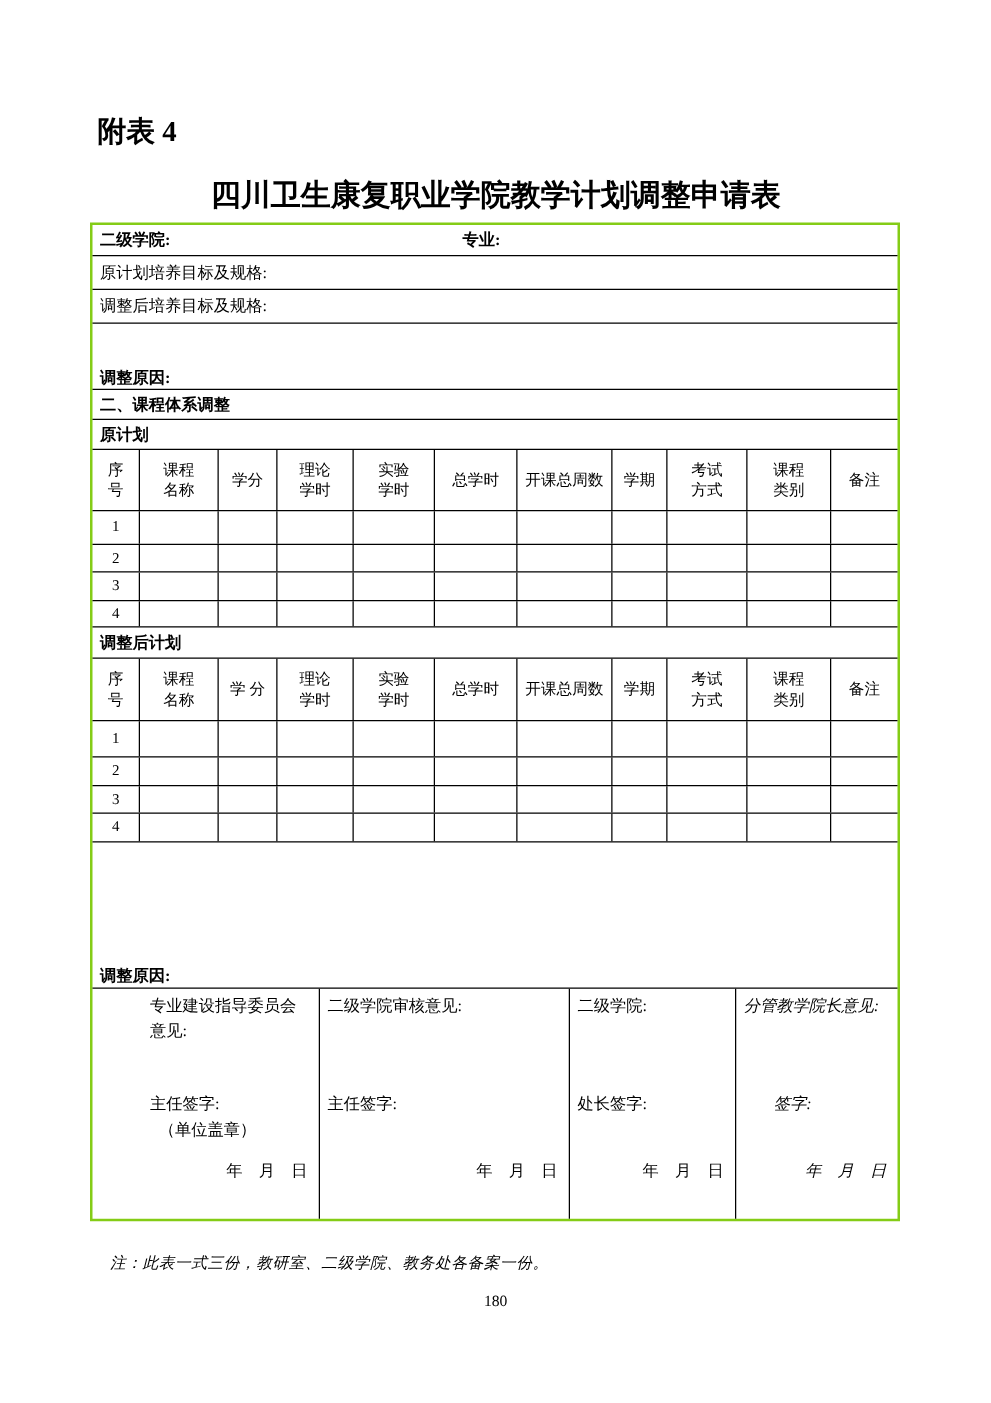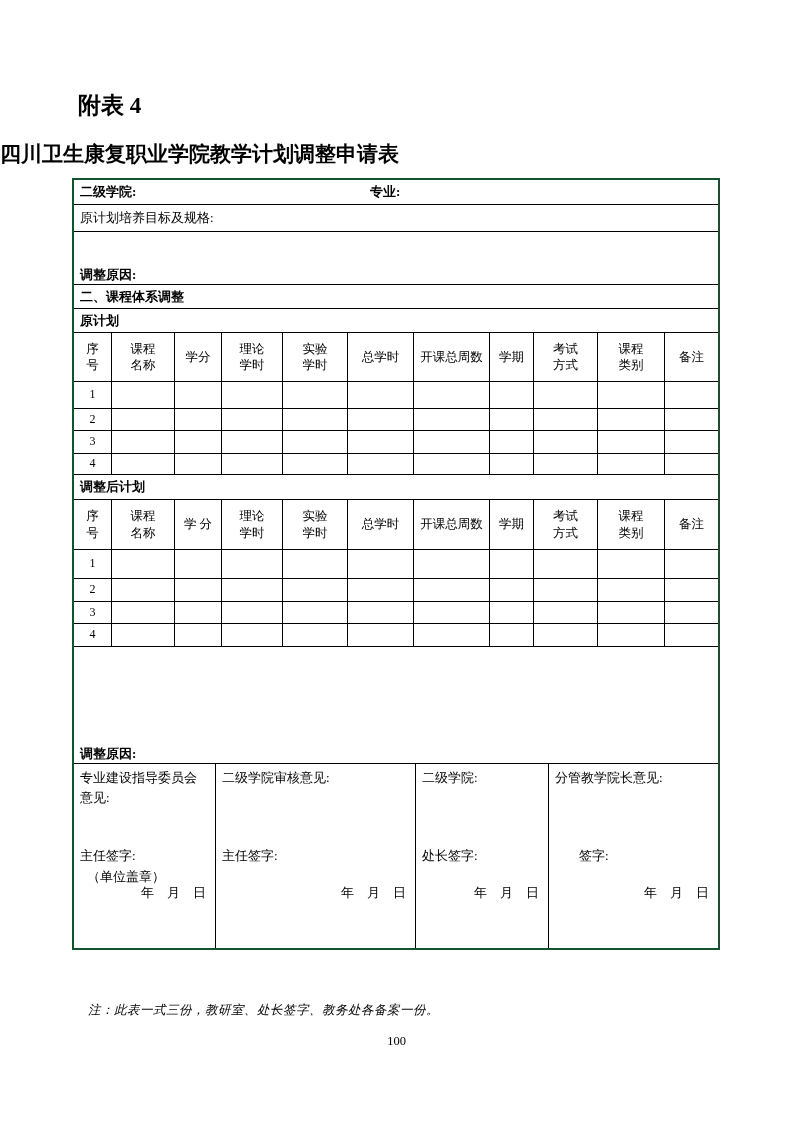--- a/index.html
+++ b/index.html
@@ -2,50 +2,50 @@
 <html><head>
 <meta charset="utf-8">
 <style>
   html, body { margin:0; padding:0; }
   body {
     width:793px; height:1122px; background:#ffffff; color:#000;
     font-family:"Liberation Serif","DejaVu Serif",serif;
     position:relative; overflow:hidden;
   }
   .annex { position:absolute; left:78px; top:90px; font-size:23px; font-weight:bold; }
-  .title { position:absolute; left:0; top:140px; width:100%; font-size:21px; font-weight:bold; }
+  .title { position:absolute; left:0; top:140px; width:100%; text-align:center; font-size:24px; font-weight:bold; }
 
   .form-table {
     position:absolute; left:72px; top:178px; width:648px;
-    border:2px solid #14532d; box-sizing:border-box; background:#fff;
+    border:2px solid #84cc16; box-sizing:border-box; background:#fff;
   }
   .trow { border-bottom:1px solid #000; box-sizing:border-box; position:relative; }
-  .trow.nb { border-bottom:none; }
+  .trow.nb { border-bottom:none;padding-left:40px; }
 
   .lrow { display:flex; align-items:center; padding-left:6px; font-size:13px; }
   .lrow.top { align-items:flex-end; padding-top:3px; }
   .b { font-weight:bold; }
   .major-pos { position:absolute; left:296px; top:0; height:100%; display:flex; align-items:center; }
 
   .cgrid { display:grid; grid-template-columns:38px 63px 47px 61px 65px 66px 76px 44px 64px 67px 1fr; }
   .cc {
     border-right:1px solid #000; display:flex; align-items:center; justify-content:center;
     text-align:center; white-space:pre-line; font-size:12.5px; line-height:1.3; overflow:hidden;
   }
   .cc.last { border-right:none; }
   .num { font-size:12px; }
 
   .sgrid { display:grid; grid-template-columns:142px 200px 133px 1fr; height:184px; }
   .scell { border-right:1px solid #000; position:relative; font-size:13px; line-height:1.5;
            padding:4px 6px; box-sizing:border-box; }
-  .scell.last { border-right:none; }
+  .scell.last { border-right:none;font-style:italic; }
   .sign-label { position:absolute; top:82px; left:6px; }
   .sign-label.indent { left:30px; }
   .seal-label { position:absolute; top:103px; left:13px; }
-  .date-label { position:absolute; top:119px; right:9px; }
+  .date-label { position:absolute; top:136px; right:9px; }
 
   .note { position:absolute; left:88px; top:1002px; font-size:12.5px; font-style:italic; letter-spacing:0.5px; }
   .pageno { position:absolute; left:0; top:1034px; width:100%; text-align:center; font-size:12.5px; }
 </style>
 </head>
 <body>
 
 <div class="page">
 
   <div class="annex">附表 4</div>
@@ -56,20 +56,23 @@
     <div class="trow lrow" style="height:25px">
       <span class="b">二级学院:</span>
       <span class="major-pos b">专业:</span>
     </div>
 
 
     <div class="trow lrow" style="height:27px">
       <span>原计划培养目标及规格:</span>
     </div>
 
+    <div class="trow lrow" style="height:27px">
+      <span>调整后培养目标及规格:</span>
+    </div>
 
     <div class="trow lrow top" style="height:53px">
       <span class="b">调整原因:</span>
     </div>
 
     <div class="trow lrow" style="height:24px">
       <span class="b">二、课程体系调整</span>
     </div>
 
     <div class="trow lrow" style="height:24px">
@@ -249,16 +252,16 @@
       </div>
       <div class="scell last">
         <span>分管教学院长意见:</span>
         <span class="sign-label indent">签字:</span>
         <span class="date-label">年　月　日</span>
       </div>
     </div>
 
   </div>
 
-  <div class="note">注：此表一式三份，教研室、处长签字、教务处各备案一份。</div>
-  <div class="pageno">100</div>
+  <div class="note">注：此表一式三份，教研室、二级学院、教务处各备案一份。</div>
+  <div class="pageno">180</div>
 
 </div>
 
 </body></html>

